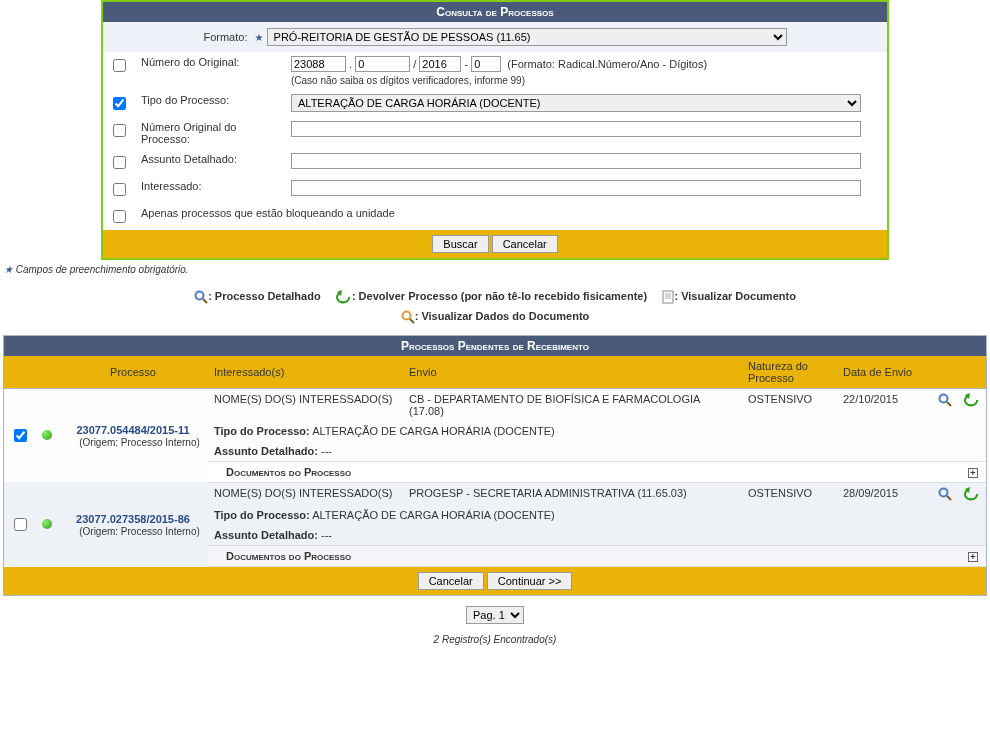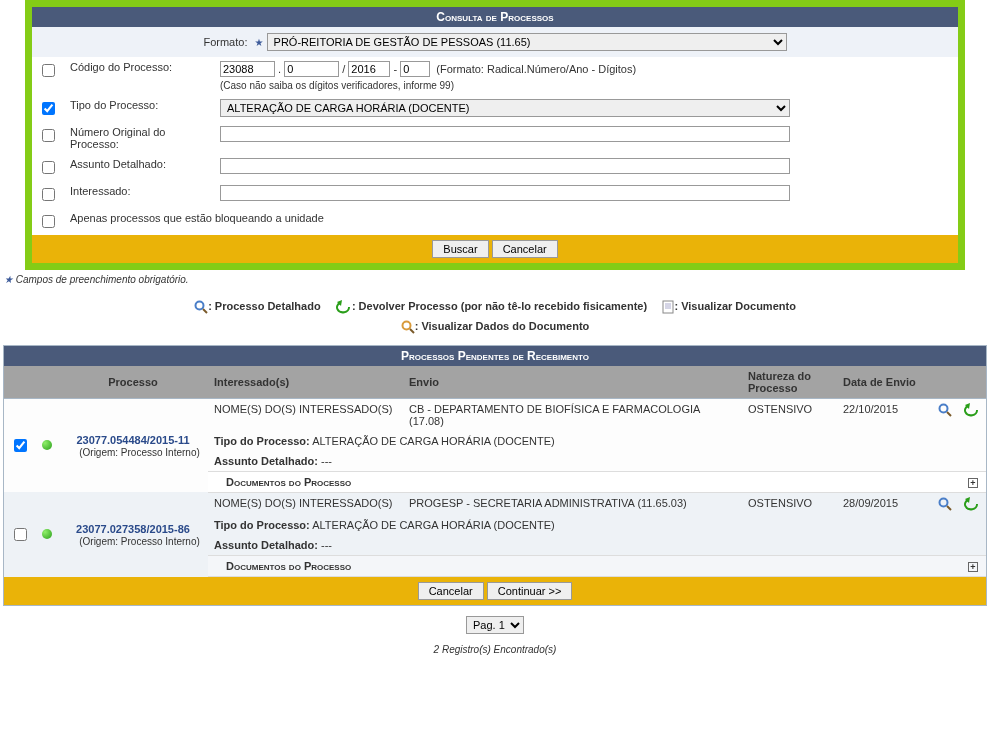--- a/index.html
+++ b/index.html
@@ -5,23 +5,23 @@
   * { box-sizing: border-box; }
   body {
     font-family: Verdana, Arial, sans-serif;
     font-size: 11px;
     color: #333;
     background: #fff;
     margin: 0;
     padding: 0;
   }
   .panel {
-    width: 940px;
+    width: 788px;
     margin: 0 auto;
-    border: 7px solid #84cc16;
+    border: 2px solid #84cc16;
   }
   .panel-header {
     background: #4a5a7a;
     color: #fff;
     font-weight: bold;
     font-variant: small-caps;
     text-align: center;
     padding: 3px;
     font-size: 12px;
   }
@@ -90,22 +90,22 @@
     display: inline-block;
     vertical-align: middle;
   }
 
   .wide-panel {
     width: 984px;
     margin: 0 auto;
     border: 1px solid #a8b7c6;
   }
   .table-header-row th {
-    background: #a3a3a3;
-    font-weight: bold;
+    background: #eab308;
+    font-weight: normal;
     text-align: left;
     padding: 4px 6px;
     font-size: 11px;
     border-bottom: 1px solid #a8b7c6;
   }
   .data-table { width: 100%; border-collapse: collapse; }
   .row-odd { background: #fdfdfd; }
   .row-even { background: #eef2f6; }
   .cell { padding: 4px 6px; vertical-align: top; font-size: 11px; }
   .process-link { color: #2a4a8a; font-weight: bold; text-decoration: none; }
@@ -155,21 +155,21 @@
     <span class="star">★</span>
     <select style="width:520px">
       <option>PRÓ-REITORIA DE GESTÃO DE PESSOAS (11.65)</option>
     </select>
   </div>
 
   <table class="form-table">
     <tbody>
         <tr>
       <td class="checkcol"><input type="checkbox" style=""></td>
-      <td class="labelcol">Código do Processo:</td>
+      <td class="labelcol">Número do Original:</td>
       <td class="fieldcol">
         <input type="text" style="width: 55px;" value="23088"> .
         <input type="text" style="width: 55px;" value="0"> /
         <input type="text" style="width: 42px;" value="2016"> -
         <input type="text" style="width: 30px;" value="0">
         &nbsp;<span>(Formato: Radical.Número/Ano - Dígitos)</span>
         <div class="hint">(Caso não saiba os dígitos verificadores, informe 99)</div>
       </td>
     </tr>
     <tr>

